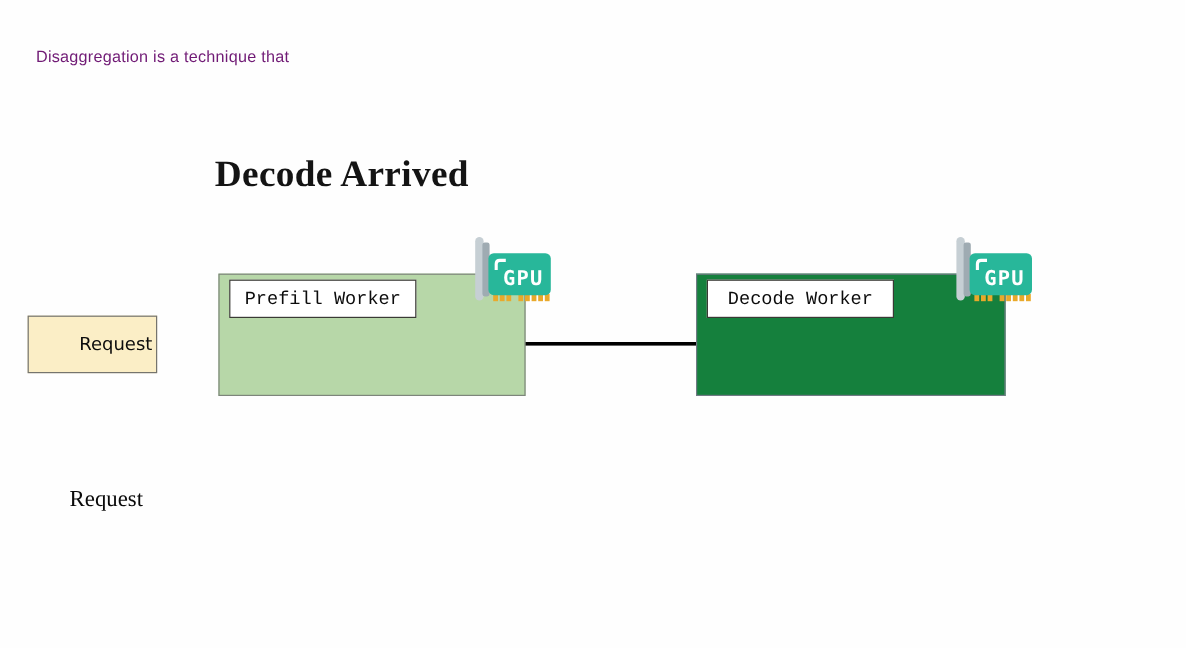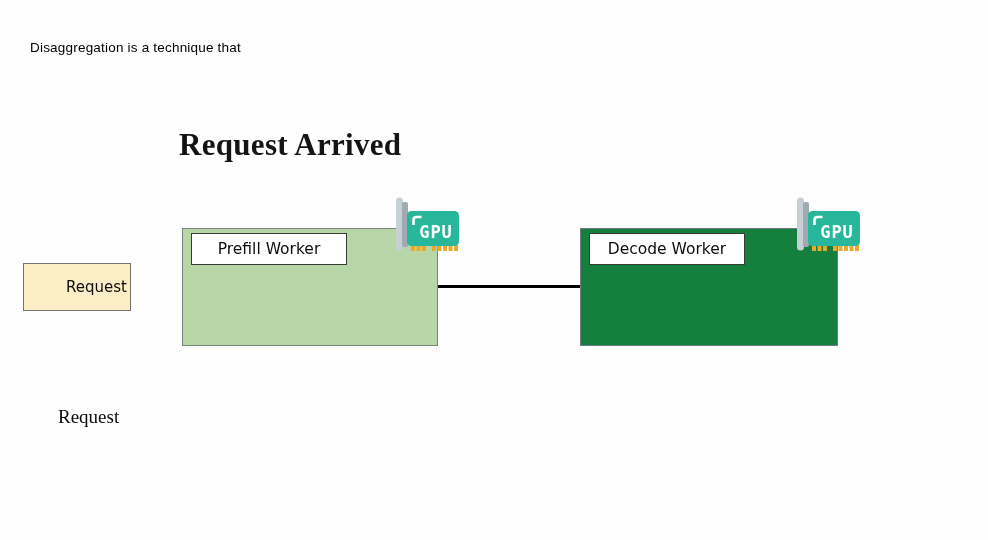--- a/index.html
+++ b/index.html
@@ -11,39 +11,40 @@
     overflow: hidden;
     font-family: "DejaVu Sans", sans-serif;
   }
 
   .note {
     position: absolute;
     left: 30px; top: 40px;
     font-family: "Liberation Sans", "DejaVu Sans", sans-serif;
     font-size: 13.5px;
     letter-spacing: 0.2px;
-    color: #000000;
+    color: #701a75;
   }
 
   .title {
     position: absolute;
     left: 179px; top: 127px;
     font-family: "Liberation Serif", "DejaVu Serif", serif;
     font-size: 31px;
     font-weight: 600;
     letter-spacing: 0.3px;
     color: #141414;
   }
 
   .worker-box {
     position: absolute;
     top: 228px;
-    height: 118px;
+    height: 102px;
     box-sizing: border-box;
     z-index: 1;
+    font-family: Liberation Mono, monospace;
   }
   .worker-box.prefill {
     left: 182px; width: 256px;
     background: #b7d7a8;
     border: 1.5px solid #7d857b;
   }
   .worker-box.decode {
     left: 580px; width: 258px;
     background: #15803d;
     border: 1.5px solid #707a84;
@@ -104,21 +105,21 @@
     color: #0a0a0a;
   }
 </style>
 </head>
 <body>
 
 <div class="canvas">
 
   <div class="note">Disaggregation is a technique that</div>
 
-  <div class="title">Request Arrived</div>
+  <div class="title">Decode Arrived</div>
 
   <div class="request-card">
     <span>Request</span>
   </div>
 
   <div class="worker-box prefill">
     <div class="worker-label">
       <span>Prefill Worker</span>
     </div>
   </div>

